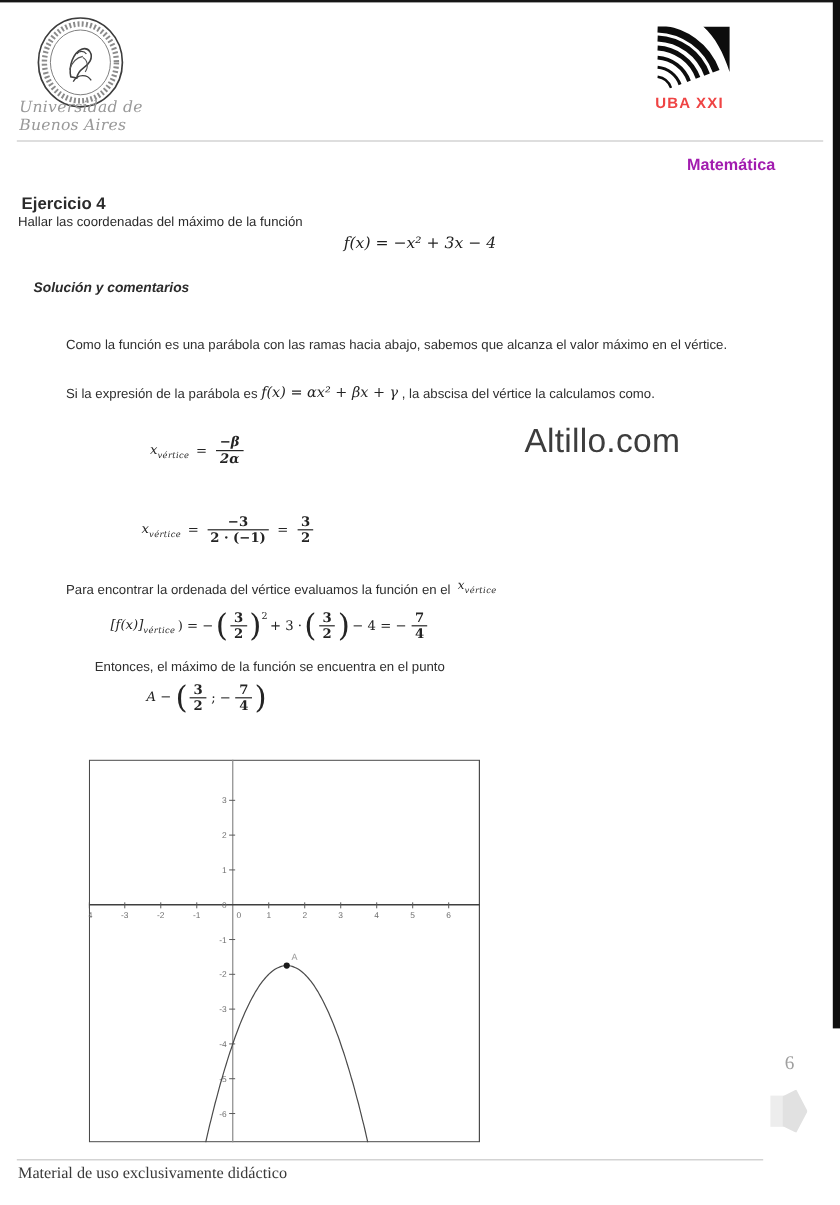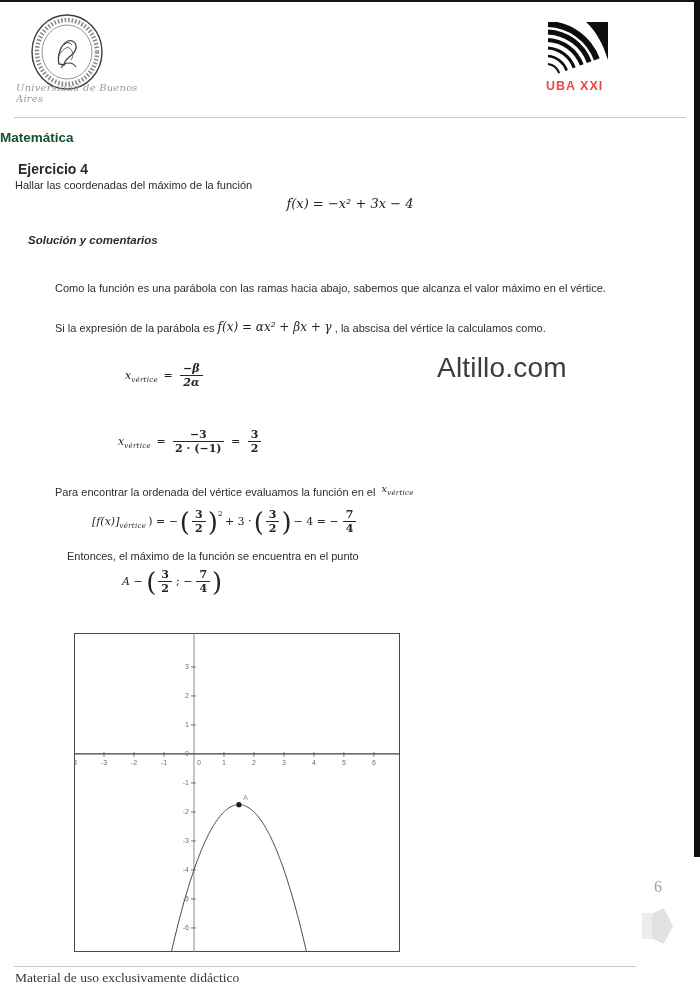--- a/index.html
+++ b/index.html
@@ -7,40 +7,40 @@
   .page {
     position:relative; width:700px; height:1004px; background:#ffffff;
     font-family:"Liberation Sans", sans-serif; color:#2b2b2b; overflow:hidden;
   }
   .edge-top { position:absolute; left:0; top:0; width:700px; height:2px; background:#161616; }
   .edge-right { position:absolute; left:694px; top:0; width:6px; height:857px; background:#101010; }
 
   
   .seal { position:absolute; left:28px; top:12px; width:78px; height:80px; }
   .seal-script { position:absolute; left:16px; top:82px; width:140px;
-    font-family:"DejaVu Serif", serif; font-style:italic; font-size:10px; color:#999; letter-spacing:0.2px; }
+    font-family:"DejaVu Serif", serif; font-style:italic; font-size:13px; color:#999; letter-spacing:0.2px; }
   .ubalogo { position:absolute; left:546px; top:22px; width:64px; height:56px; overflow:hidden; }
   .ubalogo-label { position:absolute; left:546px; top:79px; width:70px;
     font-weight:bold; font-size:12.5px; letter-spacing:1px; color:#ef4444; }
   .rule-top { position:absolute; left:14px; top:117px; width:672px; height:1px; background:#c9c9c9; }
 
-  .doc-title { position:absolute; left:0; top:130px; width:646px; text-align:left;
-    font-weight:bold; font-size:13.5px; color:#14532d; }
+  .doc-title { position:absolute; left:0; top:130px; width:646px; text-align:right;
+    font-weight:bold; font-size:13.5px; color:#a21caf; }
   .ex-heading { position:absolute; left:18px; top:161px; font-weight:bold; font-size:14px; }
   .ex-statement { position:absolute; left:15px; top:179px; font-size:11px; }
   .ex-formula { position:absolute; left:0; top:196px; width:700px; text-align:center;
     font-family:"DejaVu Serif", serif; font-style:italic; font-size:13px; color:#1f1f1f; }
   .sol-heading { position:absolute; left:28px; top:234px; font-weight:bold; font-style:italic; font-size:11.5px; }
 
   .body-text { position:absolute; font-size:11px; color:#2e2e2e; }
   .p1 { left:55px; top:277px; width:572px; text-align:justify; line-height:22px; }
   .p2 { left:55px; top:321px; width:620px; }
   .p3 { left:55px; top:403px; width:620px; }
   .p4 { left:55px; top:486px; width:620px; }
-  .p5 { left:55px; top:550px; width:620px;padding-left:12px; }
+  .p5 { left:67px; top:550px; width:620px;padding-left:12px; }
 
   .imath { font-family:"DejaVu Serif", serif; font-style:italic; font-size:12px;
     position:relative; top:-1px; margin:0 3px; color:#242424;text-align:right; }
   .raised { position:relative; top:-4px; font-size:10px; }
 
   .formula { position:absolute; font-family:"DejaVu Serif", serif; font-size:11px;
     color:#242424; white-space:nowrap; }
   .mvar { font-style:italic; }
   .msub { font-size:7px; font-style:italic; vertical-align:-3px; letter-spacing:0.3px; }
   .msup { font-size:8px; vertical-align:9px; }

